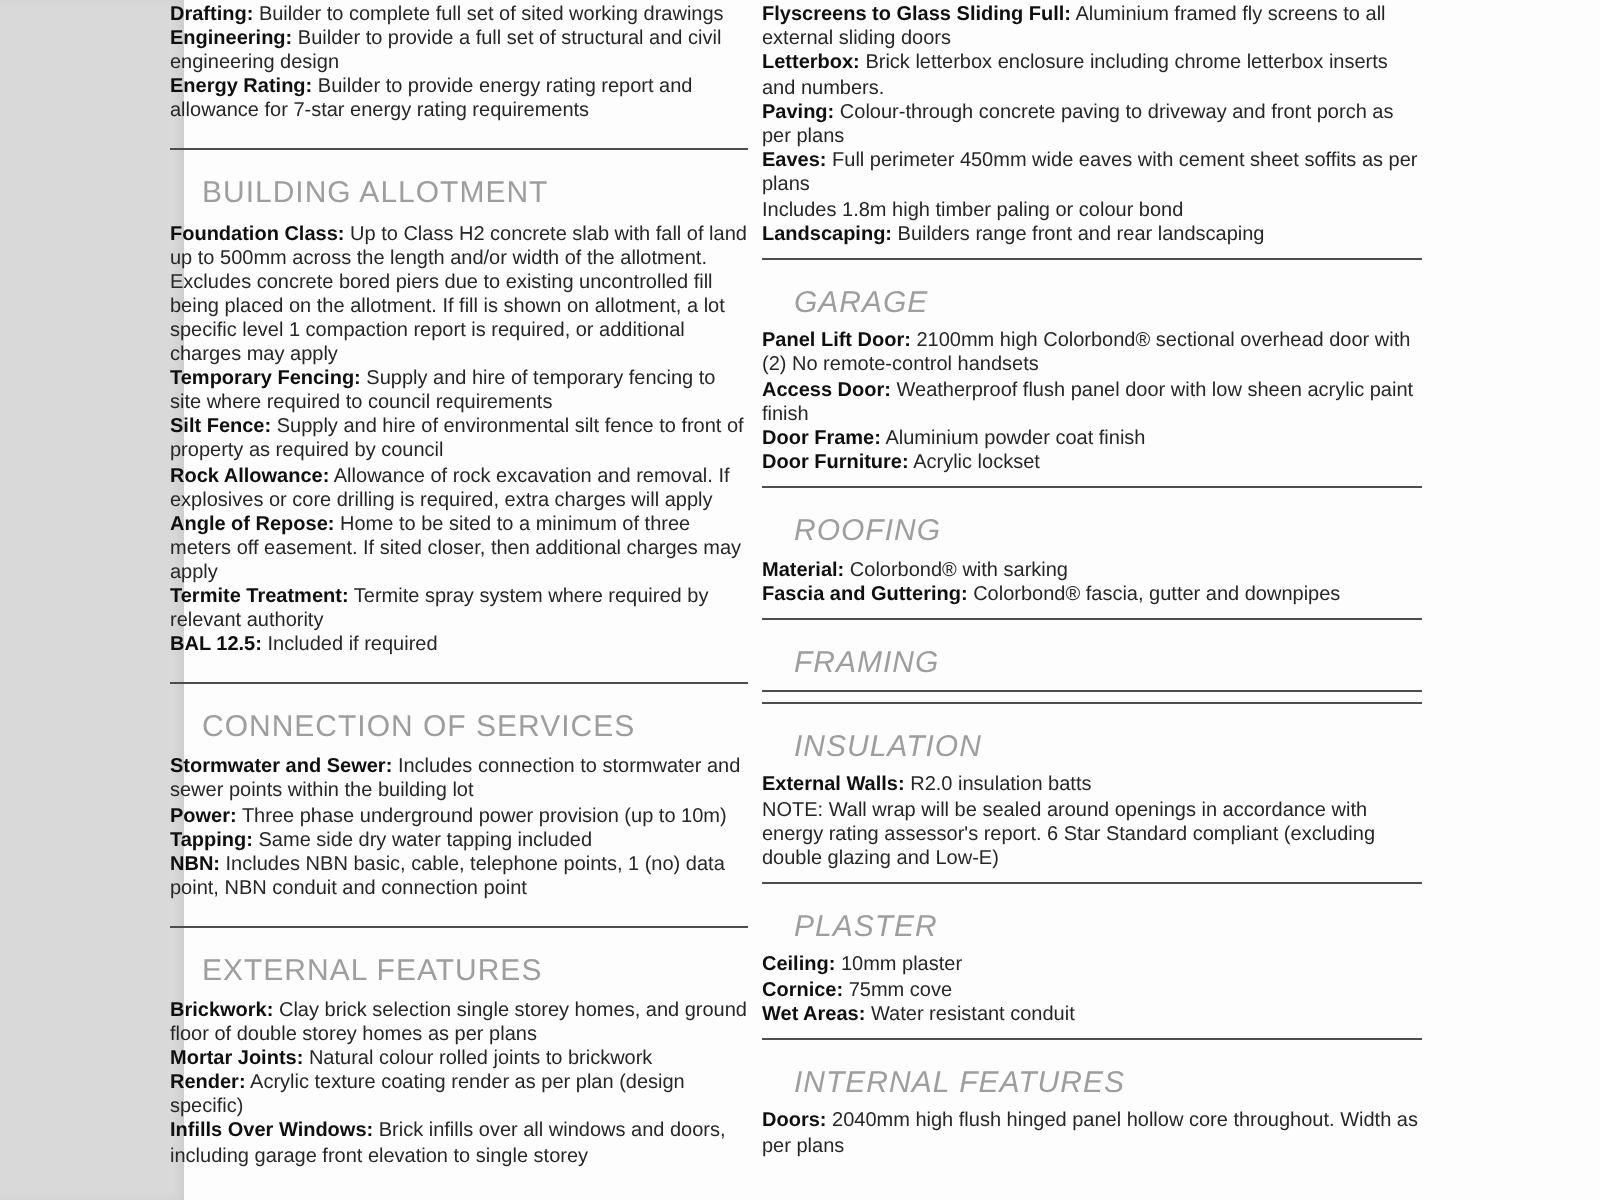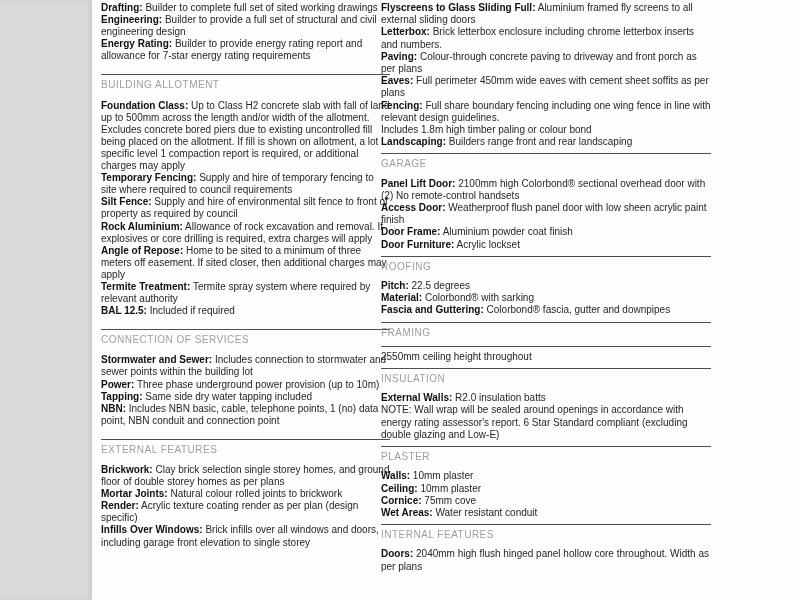--- a/index.html
+++ b/index.html
@@ -12,59 +12,59 @@
     color: #222;
     -webkit-font-smoothing: antialiased;
   }
   .left-bar {
     position: absolute; left: 0; top: 0;
     width: 92px; height: 600px;
     background: #d9d9d9;
     box-shadow: inset -3px 0 4px rgba(0,0,0,0.05);
   }
   .column { position: absolute; top: 0; }
-  #col-left  { left: 101px; width: 289px; padding-top: 2px; font-size: 10px; line-height: 12.1px; }
+  #col-left  { left: 85px; width: 289px; padding-top: 2px; font-size: 10px; line-height: 12.1px; }
   #col-right { left: 381px; width: 330px; padding-top: 2px; font-size: 10px; line-height: 12.2px; }
 
   .sec { margin: 0; }
   #col-left  .sec.titled { margin-top: 12px; }
   #col-right .sec.titled { margin-top: 5px; }
   .rule {
     border: 0; border-top: 1.5px solid #4d4d4d;
     margin: 0 0 4px 0; height: 0;
   }
   .sec-heading {
-    font-size: 10px; font-weight: normal;
+    font-size: 15px; font-weight: normal;
     letter-spacing: 0.5px;
     color: #9e9e9e;
-    margin: 0;
+    margin: 16px;
   }
   #col-left  .sec-heading { margin-bottom: 8px; }
-  #col-right .sec-heading { margin-bottom: 7px; }
+  #col-right .sec-heading { margin-bottom: 7px; font-style: italic; }
   .item { margin: 0; }
   .lbl { font-weight: bold; color: #0f0f0f; }
   .txt { color: #262626; }
 </style>
 </head>
 <body>
 
 <div class="left-bar"></div>
 <div class="column" id="col-left">
     <section class="sec">
       <p class="item"><span class="lbl">Drafting:</span> <span class="txt">Builder to complete full set of sited working drawings</span></p>
       <p class="item"><span class="lbl">Engineering:</span> <span class="txt">Builder to provide a full set of structural and civil engineering design</span></p>
       <p class="item"><span class="lbl">Energy Rating:</span> <span class="txt">Builder to provide energy rating report and allowance for 7-star energy rating requirements</span></p>
     </section>
     <section class="sec titled">
       <div class="rule"></div>
       <h2 class="sec-heading">BUILDING ALLOTMENT</h2>
       <p class="item"><span class="lbl">Foundation Class:</span> <span class="txt">Up to Class H2 concrete slab with fall of land up to 500mm across the length and/or width of the allotment. Excludes concrete bored piers due to existing uncontrolled fill being placed on the allotment. If fill is shown on allotment, a lot specific level 1 compaction report is required, or additional charges may apply</span></p>
       <p class="item"><span class="lbl">Temporary Fencing:</span> <span class="txt">Supply and hire of temporary fencing to site where required to council requirements</span></p>
       <p class="item"><span class="lbl">Silt Fence:</span> <span class="txt">Supply and hire of environmental silt fence to front of property as required by council</span></p>
-      <p class="item"><span class="lbl">Rock Aluminium:</span> <span class="txt">Allowance of rock excavation and removal. If explosives or core drilling is required, extra charges will apply</span></p>
+      <p class="item"><span class="lbl">Rock Allowance:</span> <span class="txt">Allowance of rock excavation and removal. If explosives or core drilling is required, extra charges will apply</span></p>
       <p class="item"><span class="lbl">Angle of Repose:</span> <span class="txt">Home to be sited to a minimum of three meters off easement. If sited closer, then additional charges may apply</span></p>
       <p class="item"><span class="lbl">Termite Treatment:</span> <span class="txt">Termite spray system where required by relevant authority</span></p>
       <p class="item"><span class="lbl">BAL 12.5:</span> <span class="txt">Included if required</span></p>
     </section>
     <section class="sec titled">
       <div class="rule"></div>
       <h2 class="sec-heading">CONNECTION OF SERVICES</h2>
       <p class="item"><span class="lbl">Stormwater and Sewer:</span> <span class="txt">Includes connection to stormwater and sewer points within the building lot</span></p>
       <p class="item"><span class="lbl">Power:</span> <span class="txt">Three phase underground power provision (up to 10m)</span></p>
       <p class="item"><span class="lbl">Tapping:</span> <span class="txt">Same side dry water tapping included</span></p>
@@ -78,57 +78,53 @@
       <p class="item"><span class="lbl">Render:</span> <span class="txt">Acrylic texture coating render as per plan (design specific)</span></p>
       <p class="item"><span class="lbl">Infills Over Windows:</span> <span class="txt">Brick infills over all windows and doors, including garage front elevation to single storey</span></p>
     </section>
   </div>
 <div class="column" id="col-right">
     <section class="sec">
       <p class="item"><span class="lbl">Flyscreens to Glass Sliding Full:</span> <span class="txt">Aluminium framed fly screens to all external sliding doors</span></p>
       <p class="item"><span class="lbl">Letterbox:</span> <span class="txt">Brick letterbox enclosure including chrome letterbox inserts and numbers.</span></p>
       <p class="item"><span class="lbl">Paving:</span> <span class="txt">Colour-through concrete paving to driveway and front porch as per plans</span></p>
       <p class="item"><span class="lbl">Eaves:</span> <span class="txt">Full perimeter 450mm wide eaves with cement sheet soffits as per plans</span></p>
-      <p class="item"><span class="lbl">Fencing:</span> <span class="txt">Full share boundary fencing including one wing fence in line with relevant design guidelines.</span></p>
       <p class="item"><span class="txt">Includes 1.8m high timber paling or colour bond</span></p>
       <p class="item"><span class="lbl">Landscaping:</span> <span class="txt">Builders range front and rear landscaping</span></p>
     </section>
     <section class="sec titled">
       <div class="rule"></div>
       <h2 class="sec-heading">GARAGE</h2>
       <p class="item"><span class="lbl">Panel Lift Door:</span> <span class="txt">2100mm high Colorbond® sectional overhead door with (2) No remote-control handsets</span></p>
       <p class="item"><span class="lbl">Access Door:</span> <span class="txt">Weatherproof flush panel door with low sheen acrylic paint finish</span></p>
       <p class="item"><span class="lbl">Door Frame:</span> <span class="txt">Aluminium powder coat finish</span></p>
       <p class="item"><span class="lbl">Door Furniture:</span> <span class="txt">Acrylic lockset</span></p>
     </section>
     <section class="sec titled">
       <div class="rule"></div>
       <h2 class="sec-heading">ROOFING</h2>
-      <p class="item"><span class="lbl">Pitch:</span> <span class="txt">22.5 degrees</span></p>
       <p class="item"><span class="lbl">Material:</span> <span class="txt">Colorbond® with sarking</span></p>
       <p class="item"><span class="lbl">Fascia and Guttering:</span> <span class="txt">Colorbond® fascia, gutter and downpipes</span></p>
     </section>
     <section class="sec titled">
       <div class="rule"></div>
       <h2 class="sec-heading">FRAMING</h2>
     </section>
     <section class="sec titled">
       <div class="rule"></div>
-      <p class="item"><span class="txt">2550mm ceiling height throughout</span></p>
     </section>
     <section class="sec titled">
       <div class="rule"></div>
       <h2 class="sec-heading">INSULATION</h2>
       <p class="item"><span class="lbl">External Walls:</span> <span class="txt">R2.0 insulation batts</span></p>
       <p class="item"><span class="txt">NOTE: Wall wrap will be sealed around openings in accordance with energy rating assessor's report. 6 Star Standard compliant (excluding double glazing and Low-E)</span></p>
     </section>
     <section class="sec titled">
       <div class="rule"></div>
       <h2 class="sec-heading">PLASTER</h2>
-      <p class="item"><span class="lbl">Walls:</span> <span class="txt">10mm plaster</span></p>
       <p class="item"><span class="lbl">Ceiling:</span> <span class="txt">10mm plaster</span></p>
       <p class="item"><span class="lbl">Cornice:</span> <span class="txt">75mm cove</span></p>
       <p class="item"><span class="lbl">Wet Areas:</span> <span class="txt">Water resistant conduit</span></p>
     </section>
     <section class="sec titled">
       <div class="rule"></div>
       <h2 class="sec-heading">INTERNAL FEATURES</h2>
       <p class="item"><span class="lbl">Doors:</span> <span class="txt">2040mm high flush hinged panel hollow core throughout. Width as per plans</span></p>
     </section>
   </div>

